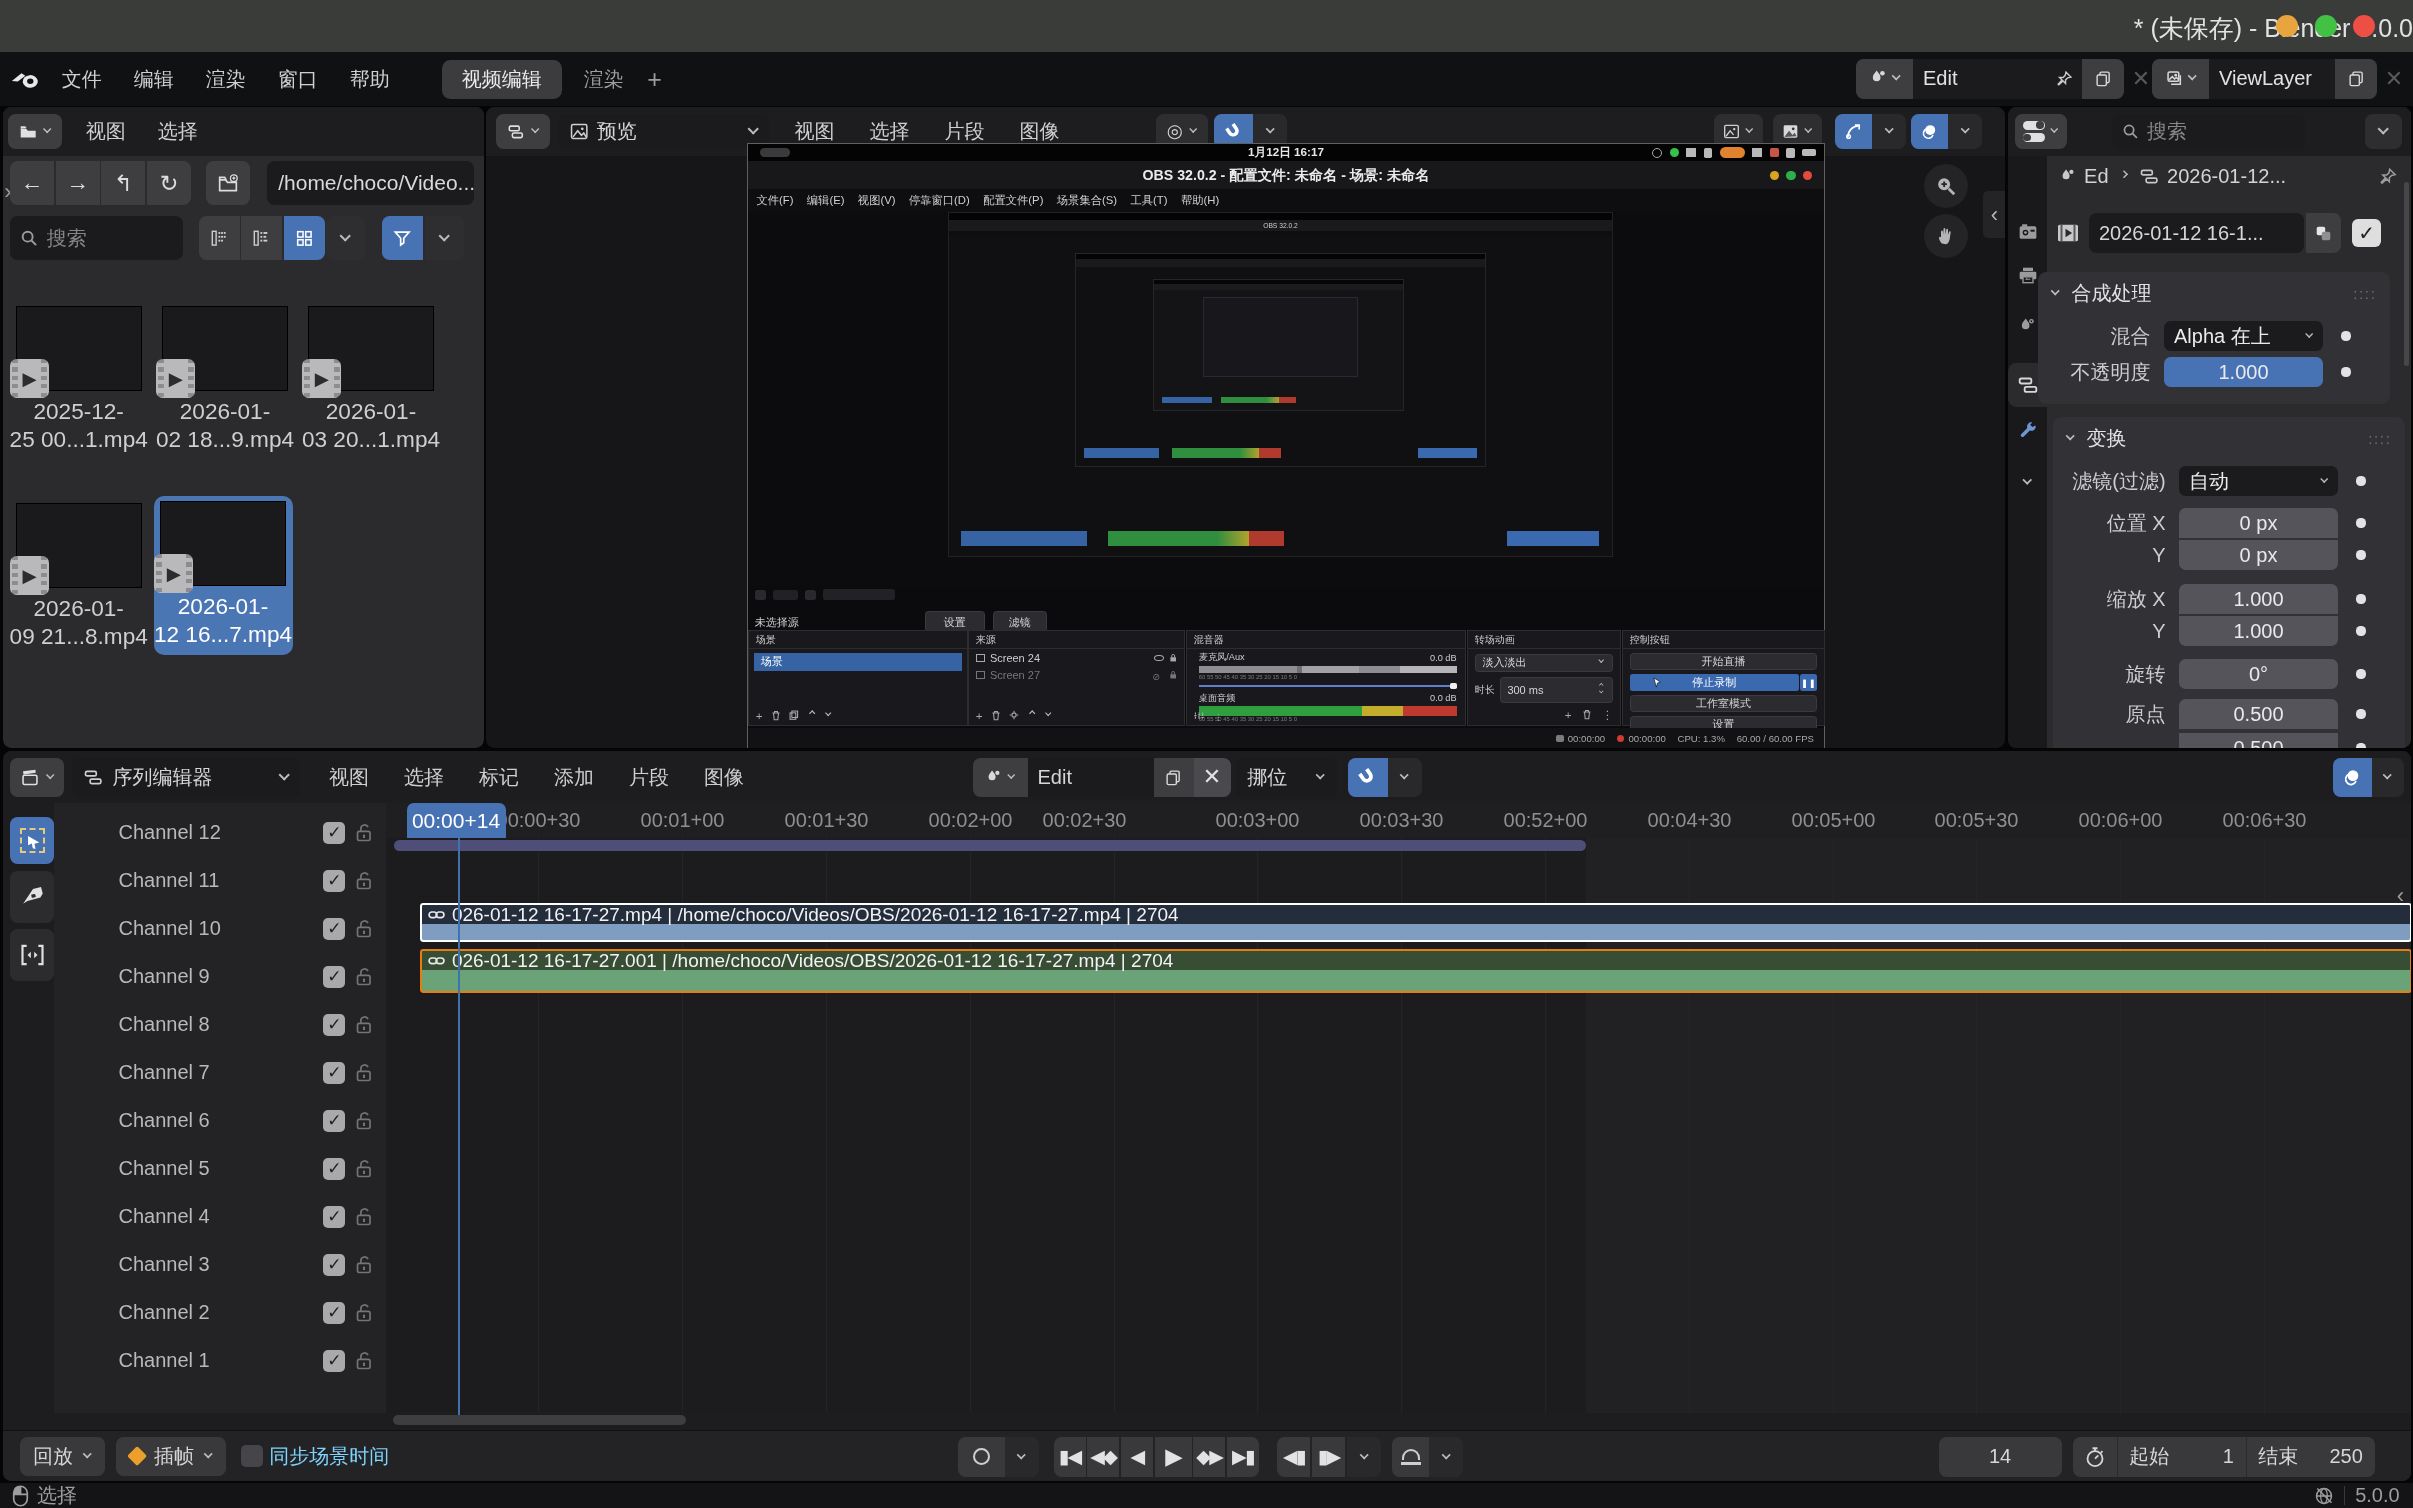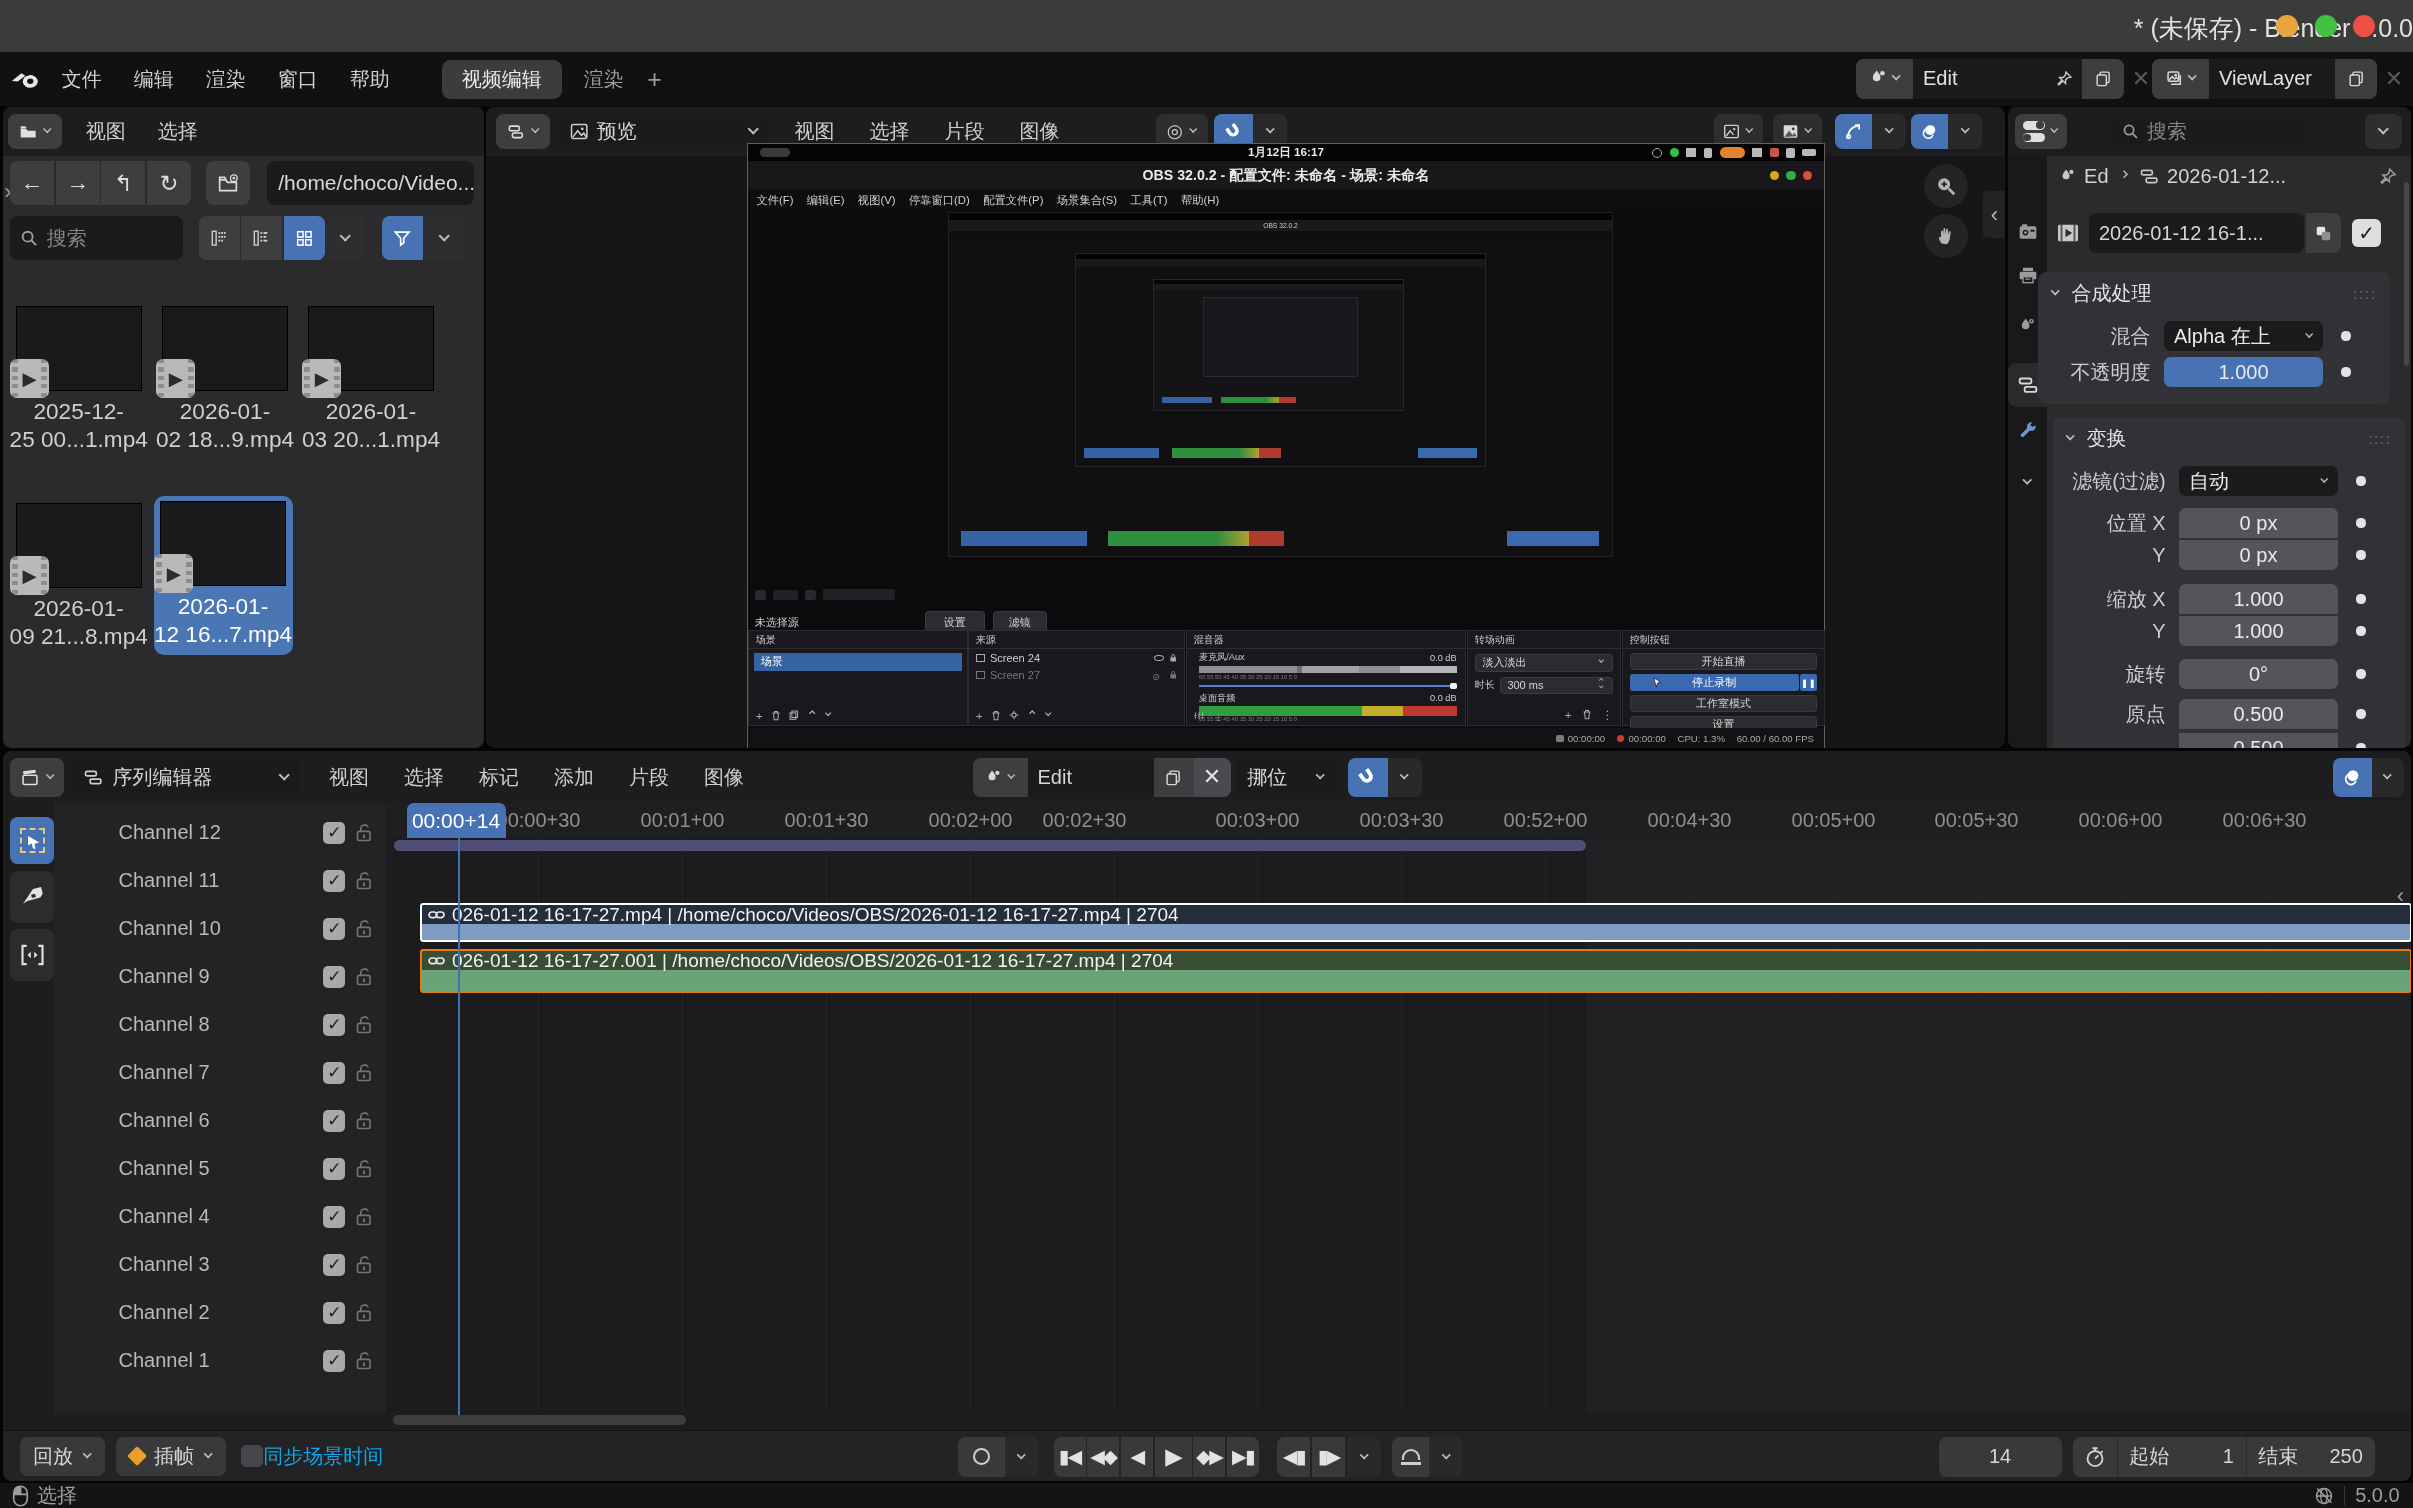--- a/index.html
+++ b/index.html
@@ -507,21 +507,21 @@
     <div class="opanel" style="left:719px;width:154px;height:96px">
       <div class="ophead">
           <span>转场动画</span>
         </div>
       <div class="obsbtn f" style="margin:4.2px 6.7px 0 6.7px;height:18.4px;justify-content:flex-start;padding:0 6.7px">
           <span>淡入淡出</span>
           <span class="chev" style="margin-left:auto;transform:rotate(45deg) scale(.5)"></span>
         </div>
       <div class="f" style="margin:5px 6.7px 0 6.7px;gap:5px;font-size:10px;color:#cfcfd1">
         <span>时长</span>
-        <span class="obsbtn f" style="flex:1;height:17px;justify-content:space-between;padding:0 6.7px">
+        <span class="obsbtn f" style="flex:1;height:26px;justify-content:space-between;padding:0 6.7px">
             <span>300 ms</span>
           <span style="margin-left:auto;display:flex;flex-direction:column;gap:1.7px">
               <span class="chev" style="transform:rotate(-135deg) scale(.4)"></span>
               <span class="chev" style="transform:rotate(45deg) scale(.4)"></span>
             </span>
         </span>
       </div>
       <div class="ofoot" style="left:auto;right:6.7px;gap:10px">
           <span>+</span>
         <svg width="10" height="11" viewBox="0 0 14 15">
@@ -1095,21 +1095,21 @@
     <span class="btn f" style="margin-left:17px;height:39px;padding:0 13.4px;gap:10px;background:#39393c">
         <span>回放</span>
         <span class="chev" style="transform:rotate(45deg) scale(.8)"></span>
       </span>
     <span class="btn f" style="margin-left:11.7px;height:39px;padding:0 13.4px;gap:10px;background:#39393c">
       <span style="width:14.2px;height:14.2px;background:#eaa02b;transform:rotate(45deg);border-radius:1.7px"></span>
       <span>插帧</span>
         <span class="chev" style="transform:rotate(45deg) scale(.8)"></span>
     </span>
     <span style="margin-left:15px;width:22.6px;height:22.6px;background:#46464a;border-radius:5px"></span>
-    <span style="margin-left:0;color:#0ea5e9">同步场景时间</span>
+    <span style="margin-left:6px;color:#7dd3fc">同步场景时间</span>
 
     <div class="a f" style="left:955px;top:5.9px;height:40px">
       <span class="btn fc" style="width:47px;height:40px;border-radius:7.5px 0 0 7.5px;background:#39393c">
           <span style="width:17px;height:17px;border:2.5px solid #cfcfd1;border-radius:50%"></span>
         </span>
       <span class="chevbtn" style="height:40px">
           <span class="chev" style="transform:rotate(45deg) scale(.8)"></span>
         </span>
       <span class="f" style="margin-left:15px;gap:1.7px">
         <span class="btn fc tico" style="width:32px;height:40px;border-radius:7.5px 0 0 7.5px;background:#39393c">▮◀</span>

